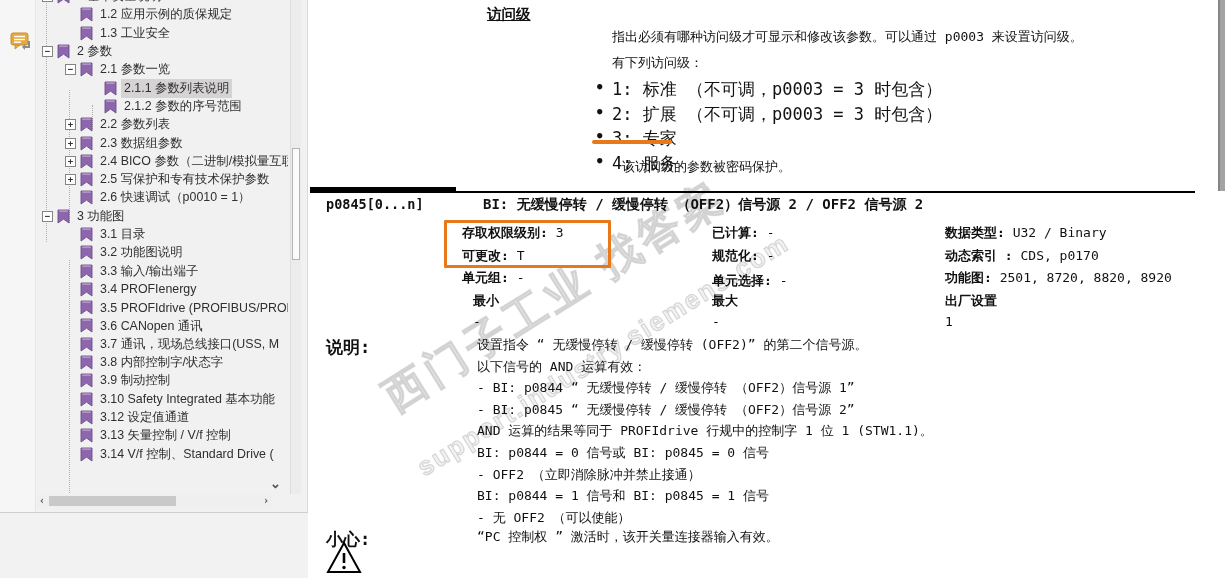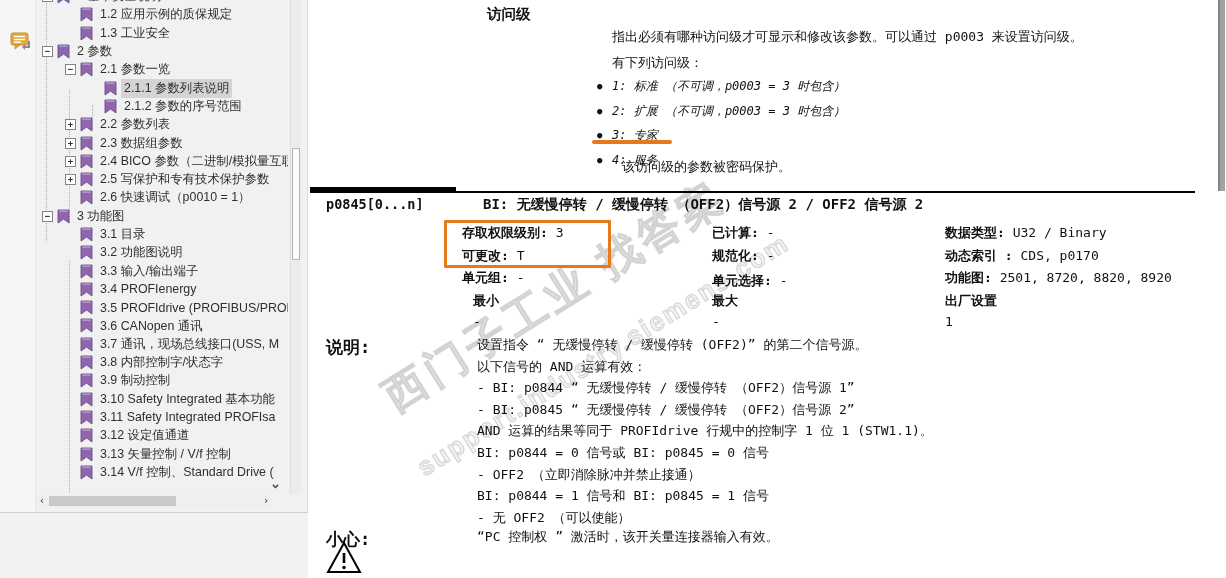--- a/index.html
+++ b/index.html
@@ -40,21 +40,21 @@
   .hscroll .arrow.left{left:0;}
   .hscroll .arrow.right{right:0;}
   .hscroll .thumb{position:absolute;left:13px;top:1px;width:127px;height:10px;background:#c9c9c9;}
   
   .main{position:absolute;left:308px;top:0;width:918px;height:578px;background:#fff;overflow:hidden;
     font-family:"DejaVu Sans Mono",monospace;color:#111;}
   .abs{position:absolute;white-space:nowrap;}
   .h1{font-weight:bold;font-size:14.5px;}
   .para{font-size:13px;}
   .bullet-dot{font-size:9px;}
-  .b-line{font-size:12px;font-style:italic;}
+  .b-line{font-size:17px;}
   .underline-anno{position:absolute;height:4px;background:var(--accent);border-radius:2px;}
   .hr-thin{position:absolute;left:2px;top:191px;width:885px;height:1.6px;background:#000;}
   .hr-thick{position:absolute;left:2px;top:187px;width:146px;height:6px;background:#000;}
   .pid{font-weight:bold;font-size:13.5px;}
   .ptitle{font-weight:bold;font-size:14px;}
   .fcell b{font-weight:bold;}
   .fcell{font-size:13px;}
   .desc{font-size:13px;}
   .lab{font-weight:bold;font-size:17px;}
   .anno-box{position:absolute;border:3.5px solid var(--accent);border-radius:1px;}
@@ -269,28 +269,20 @@
             <path d="M2.2 2.1 h8.6" stroke="#b9a0cf" stroke-width="1.4"></path>
           </svg></span>
         <span class="tlabel">3.10 Safety Integrated 基本功能</span>
       </div>
       <div class="trow lvl2">
         <span class="exp-spacer"></span>
         <span class="bm-icon"><svg width="13" height="15" viewBox="0 0 13 15">
             <path d="M1 1 h11 v13 l-5.5 -3.9 L1 14 Z" fill="#8D66AD" stroke="#6d4f8a" stroke-width="0.9"></path>
             <path d="M2.2 2.1 h8.6" stroke="#b9a0cf" stroke-width="1.4"></path>
           </svg></span>
-        <span class="tlabel">3.11 Safety Integrated PROFIsa</span>
-      </div>
-      <div class="trow lvl2">
-        <span class="exp-spacer"></span>
-        <span class="bm-icon"><svg width="13" height="15" viewBox="0 0 13 15">
-            <path d="M1 1 h11 v13 l-5.5 -3.9 L1 14 Z" fill="#8D66AD" stroke="#6d4f8a" stroke-width="0.9"></path>
-            <path d="M2.2 2.1 h8.6" stroke="#b9a0cf" stroke-width="1.4"></path>
-          </svg></span>
         <span class="tlabel">3.12 设定值通道</span>
       </div>
       <div class="trow lvl2">
         <span class="exp-spacer"></span>
         <span class="bm-icon"><svg width="13" height="15" viewBox="0 0 13 15">
             <path d="M1 1 h11 v13 l-5.5 -3.9 L1 14 Z" fill="#8D66AD" stroke="#6d4f8a" stroke-width="0.9"></path>
             <path d="M2.2 2.1 h8.6" stroke="#b9a0cf" stroke-width="1.4"></path>
           </svg></span>
         <span class="tlabel">3.13 矢量控制 / V/f 控制</span>
       </div>
@@ -314,21 +306,21 @@
     <div class="thumb"></div>
     <div class="arrow right">›</div>
   </div>
 </div>
 
 <div class="main">
 
   <div class="watermark" style="left:95px;top:368px;font-size:42px;">西门子工业 找答案</div>
   <div class="watermark" style="left:120px;top:452px;font-size:26px;letter-spacing:2px;">support.industry.siemens.com</div>
 
-  <div class="abs h1" style="left:179px;top:5px;">访问级</div>
+  <div class="abs h1" style="left:179px;top:5px;text-decoration:underline;">访问级</div>
   <div class="abs para" style="left:304px;top:28px;">指出必须有哪种访问级才可显示和修改该参数。可以通过 p0003 来设置访问级。</div>
   <div class="abs para" style="left:304px;top:54px;">有下列访问级：</div>
   <div id="bullets">
       <span class="abs bullet-dot" style="left: 289px; top: 81px;">●</span>
       <span class="abs b-line" style="left: 304px; top: 78px;">1: 标准 （不可调，p0003 = 3 时包含）</span>
       <span class="abs bullet-dot" style="left: 289px; top: 105.5px;">●</span>
       <span class="abs b-line" style="left: 304px; top: 102.5px;">2: 扩展 （不可调，p0003 = 3 时包含）</span>
       <span class="abs bullet-dot" style="left: 289px; top: 130px;">●</span>
       <span class="abs b-line" style="left: 304px; top: 127px;">3: 专家</span>
       <span class="abs bullet-dot" style="left: 289px; top: 154.5px;">●</span>

